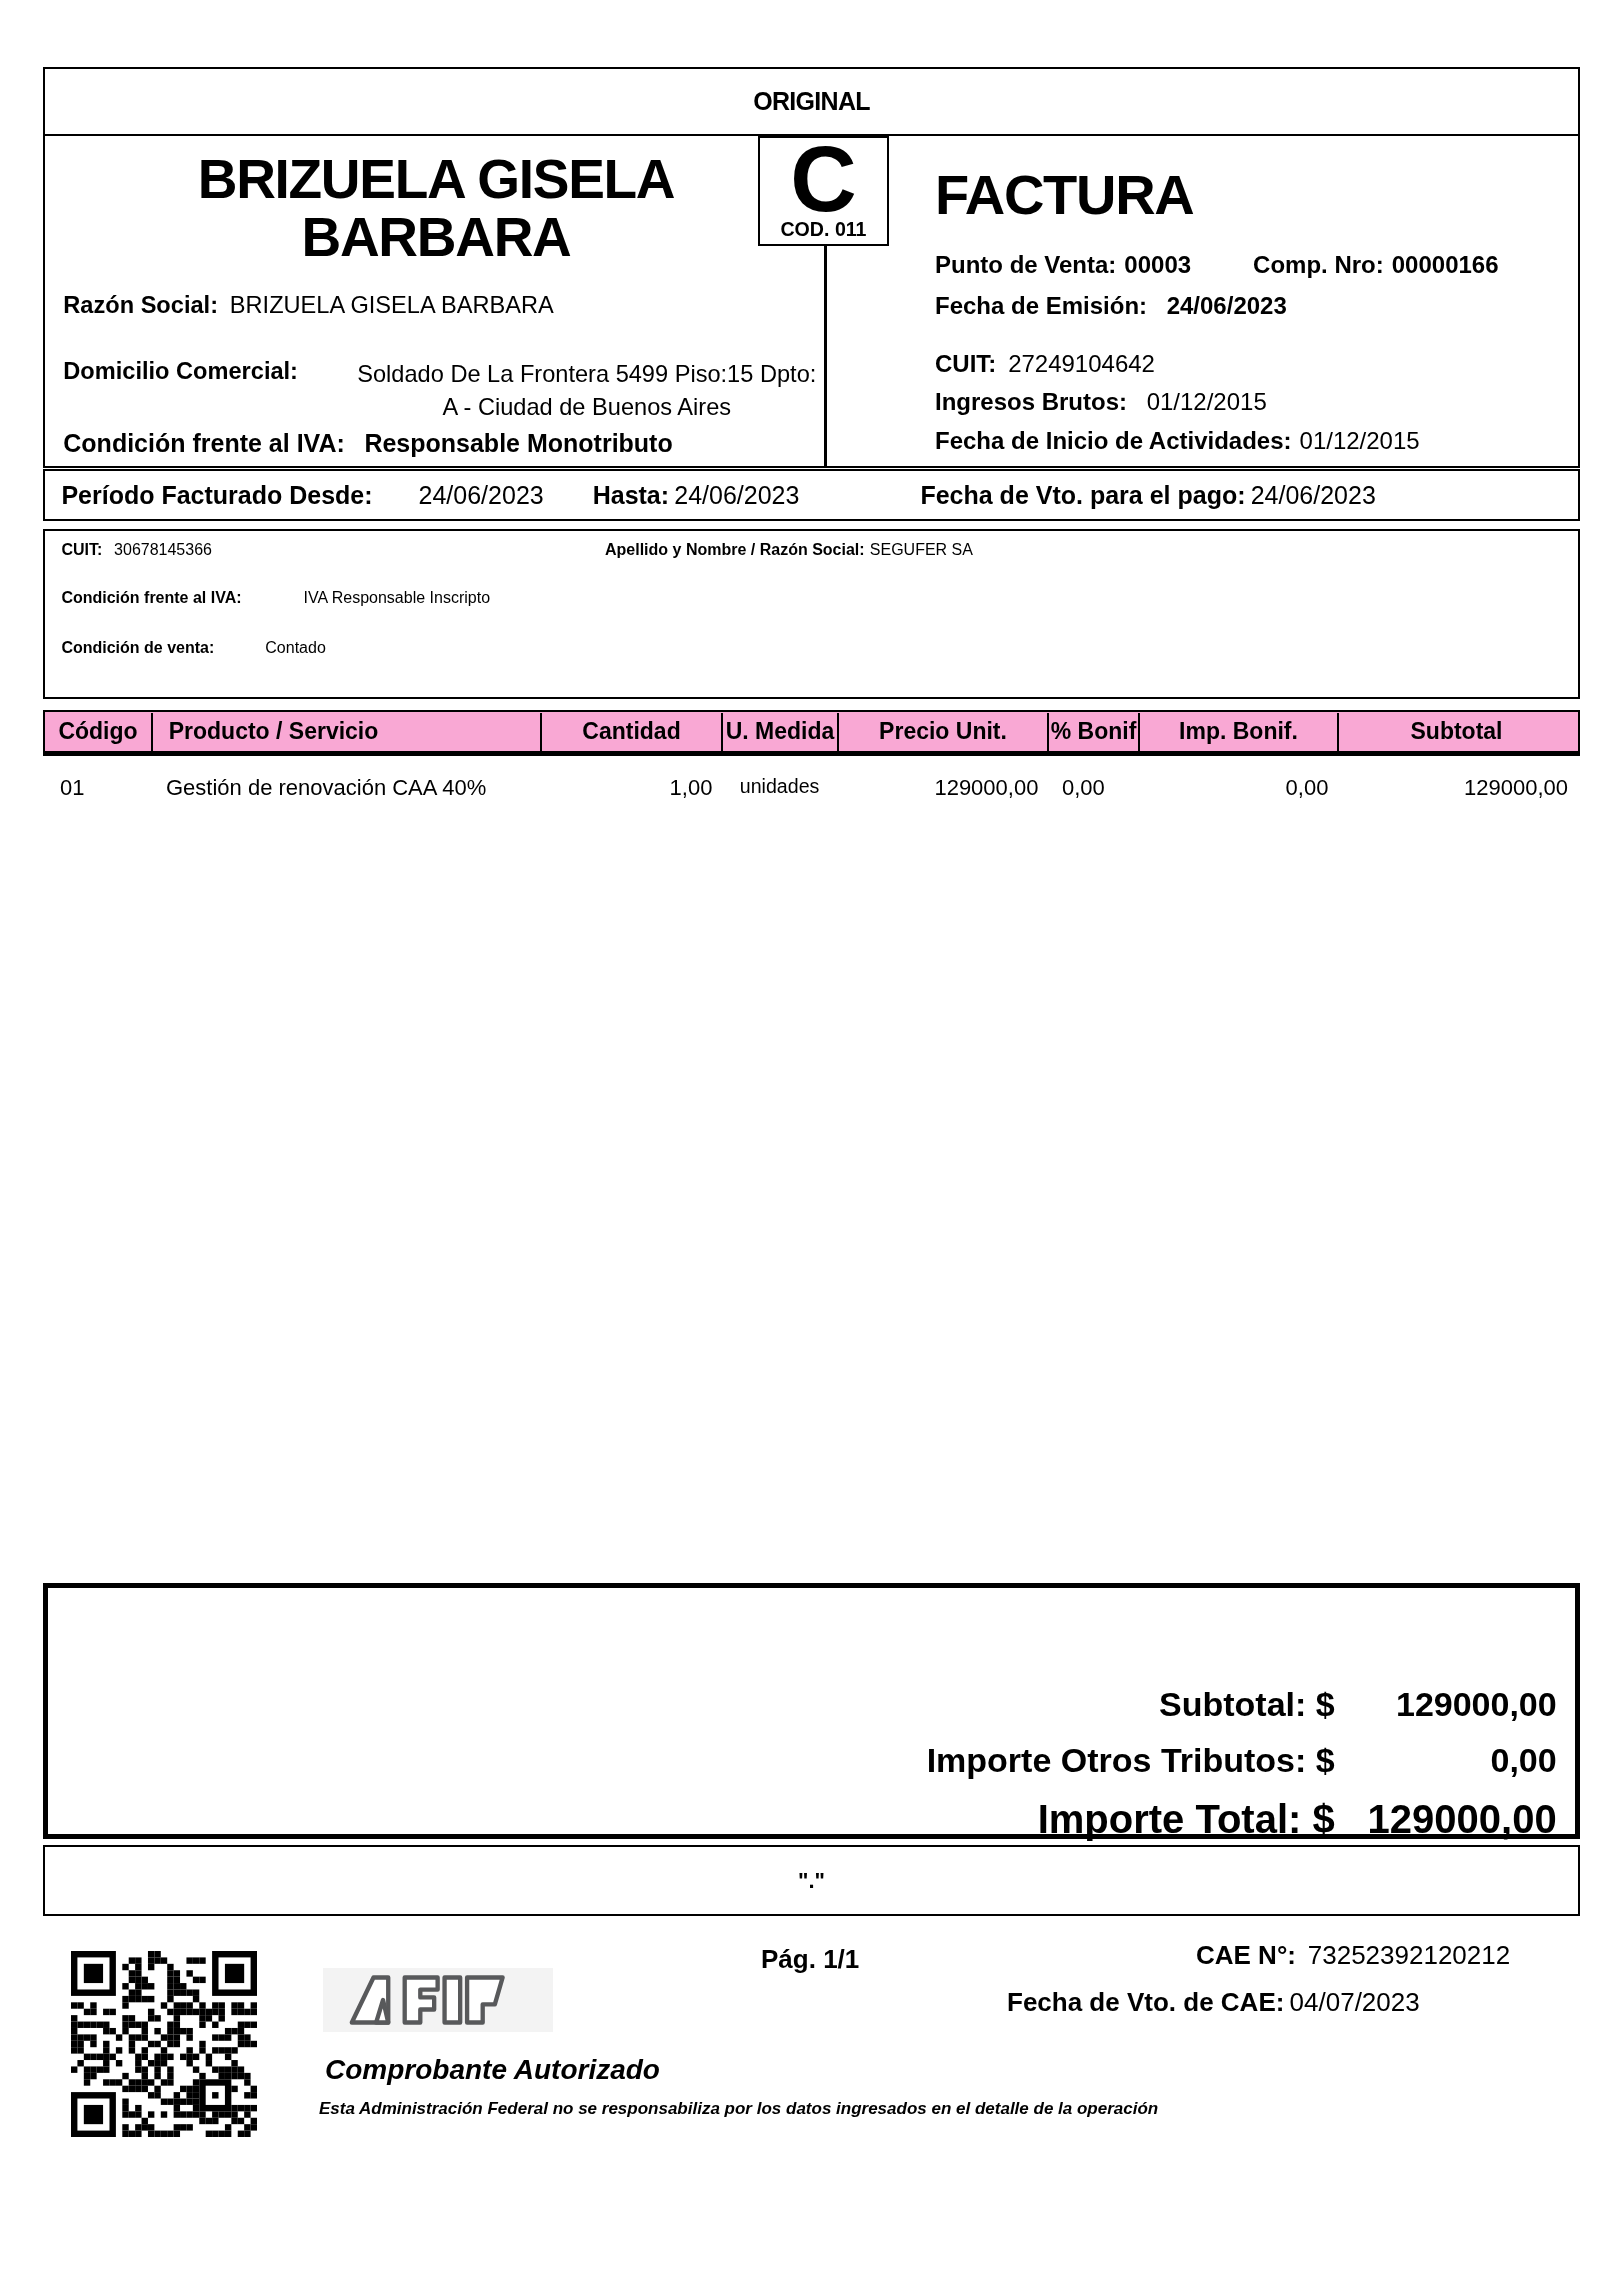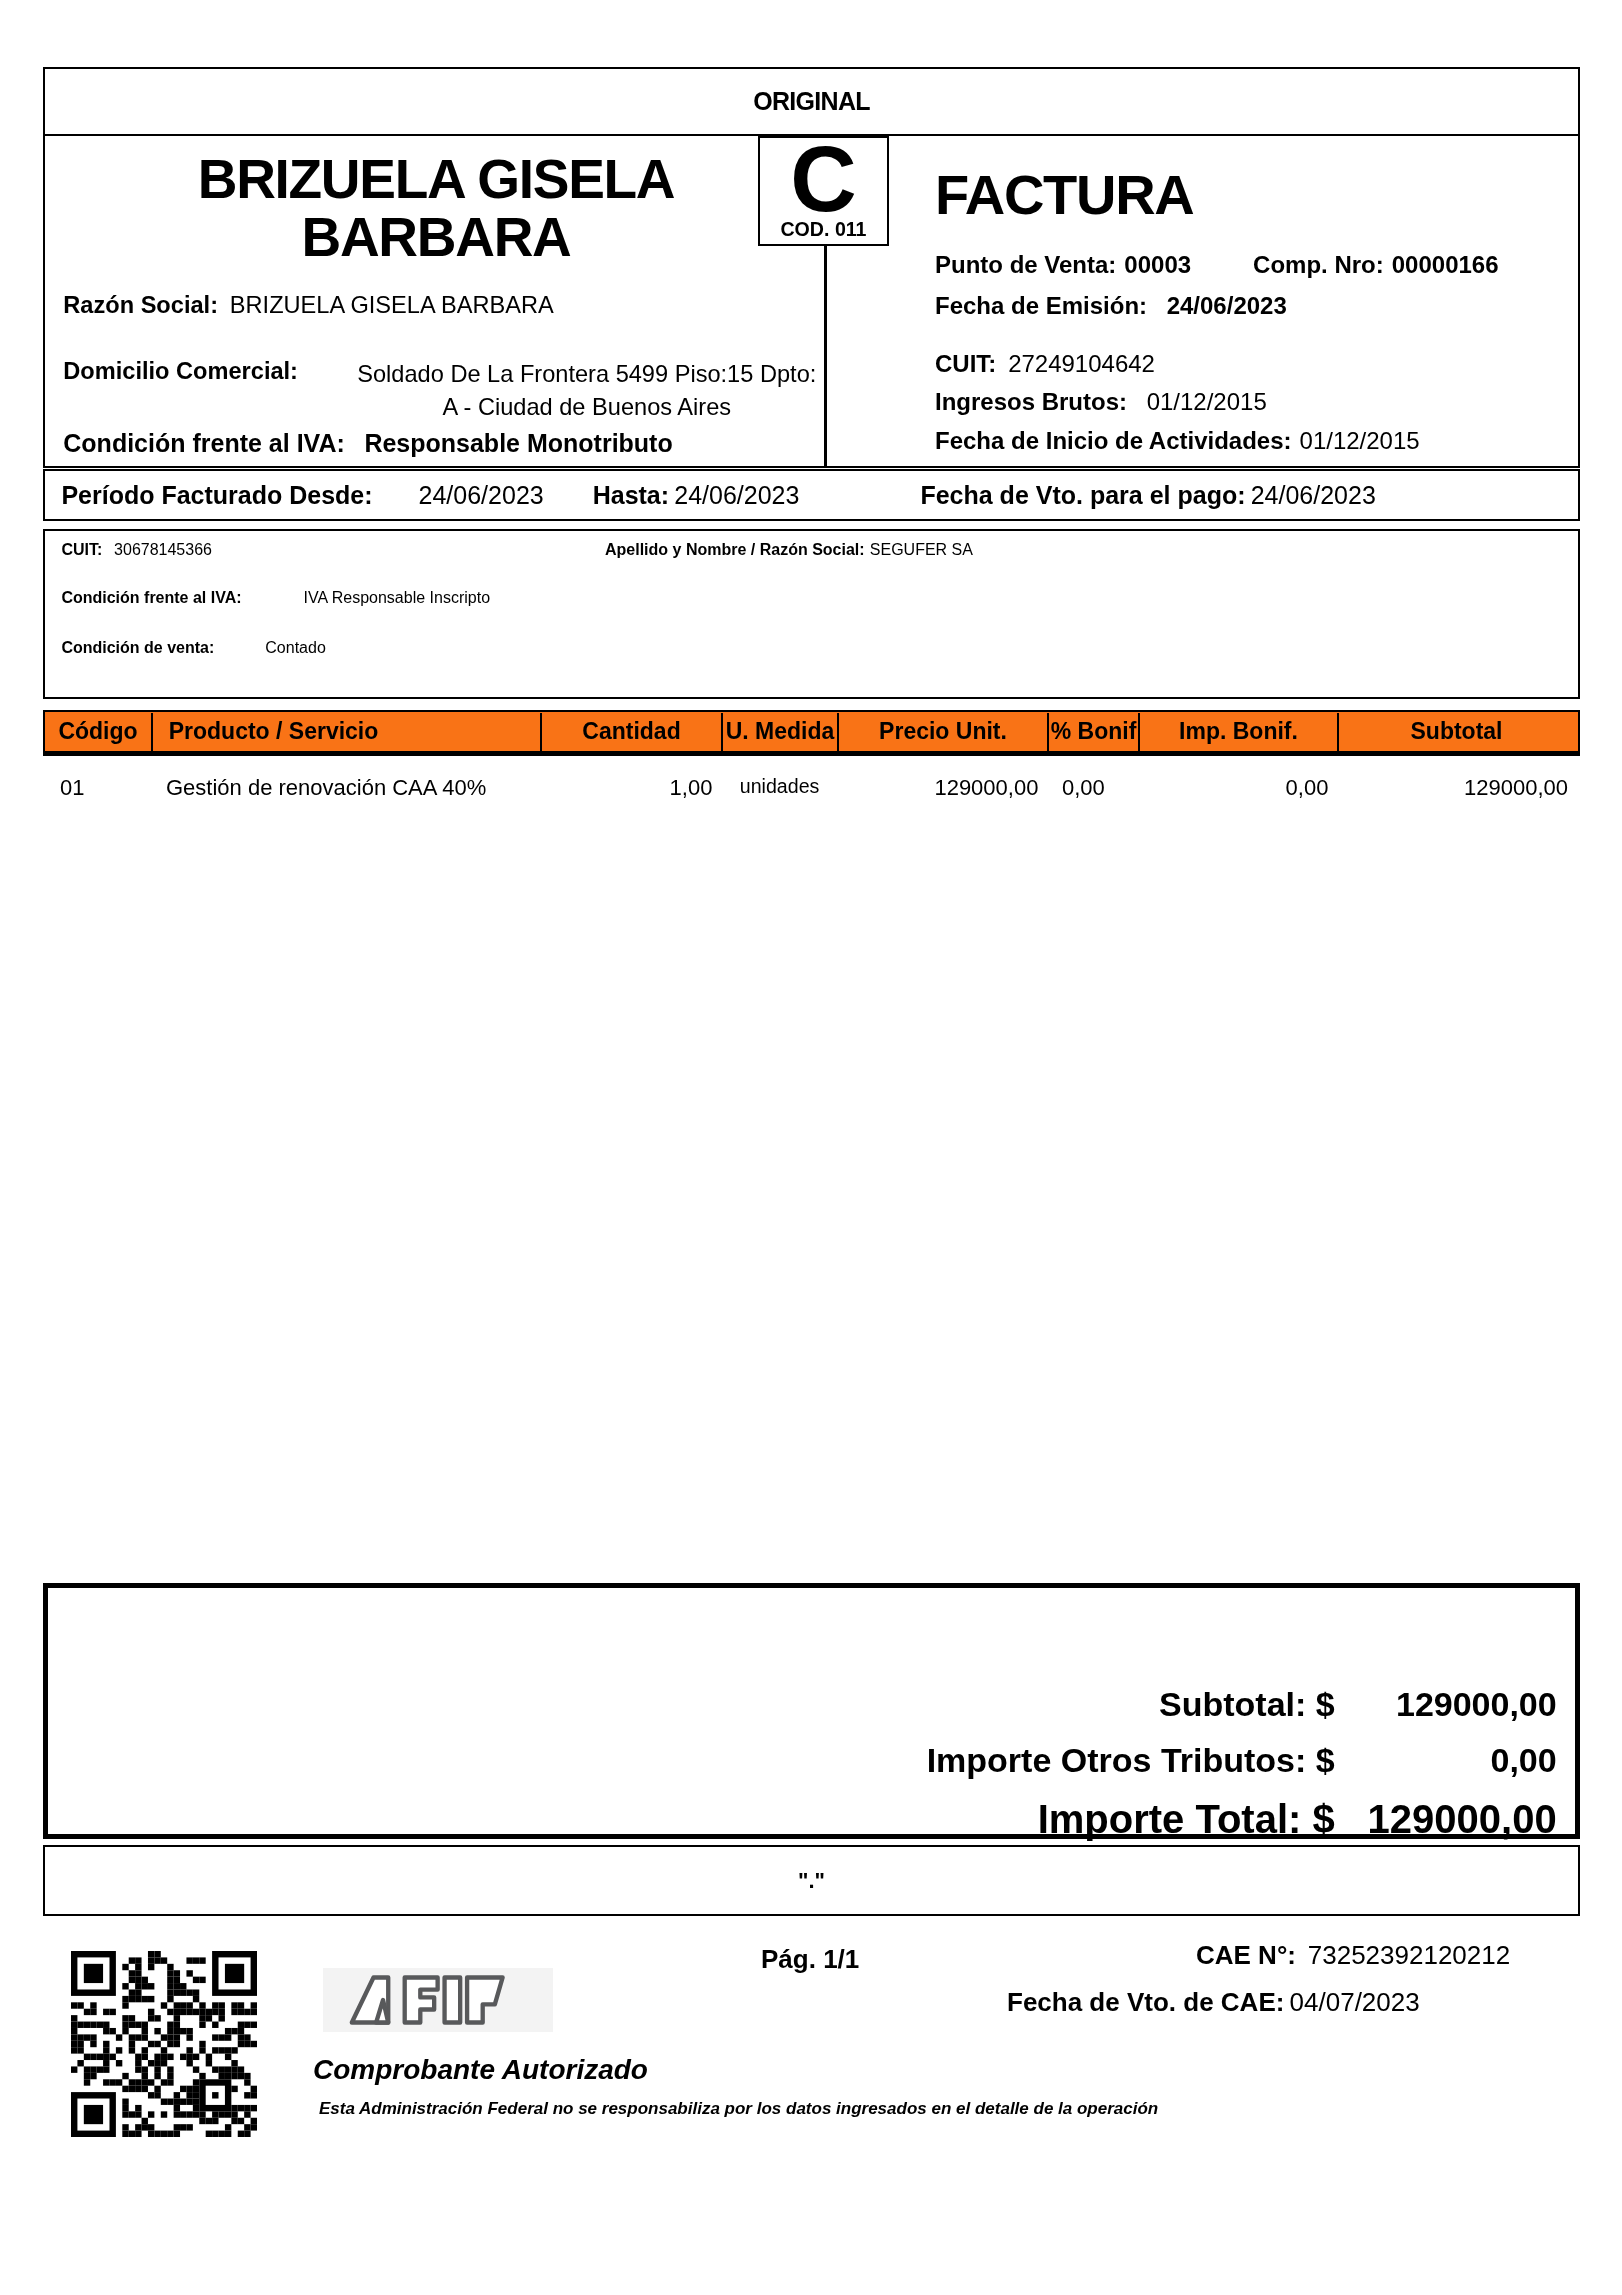--- a/index.html
+++ b/index.html
@@ -56,21 +56,21 @@
   
   .customer-box {
     position:absolute; left:43px; top:529px; width:1537px; height:170px;
     border:2.6px solid #000; font-size:16px;
   }
   .cust-g { position:absolute; white-space:nowrap; }
 
   
   .items-header {
     position:absolute; left:43px; top:710px; width:1537px; height:46px;
-    border:2.6px solid #000; border-bottom:5.2px solid #000; background:#f97316;
+    border:2.6px solid #000; border-bottom:5.2px solid #000; background:#f9a8d4;
     display:grid; grid-template-columns:106px 389px 181px 116px 210px 91px 199px 237px;
     align-items:center; font-size:23px; font-weight:bold;
   }
   .items-header > div { height:38px; display:flex; align-items:center; justify-content:center; }
   .items-header > div + div { border-left:2.6px solid #000; }
   .items-header .h-prod { justify-content:flex-start; padding-left:15.7px; }
   .items-row {
     position:absolute; left:43px; top:761px; width:1537px; padding:14.4px 2.6px 0 2.6px;
     display:grid; grid-template-columns:106px 389px 181px 116px 210px 91px 199px 237px;
     font-size:22px;
@@ -96,21 +96,21 @@
     border:2.6px solid #000; display:flex; align-items:center; justify-content:center;
     font-size:22px; font-weight:bold;
   }
 
   
   .qr { position:absolute; left:71px; top:1951px; width:186px; height:186px; }
   .qr svg { width:100%; height:100%; }
   .afip-logo { position:absolute; left:323px; top:1968px; width:230px; height:64px;
     background:#f3f3f3; display:flex; align-items:center; justify-content:center; }
   .afip-logo svg { width:209px; height:52px; }
-  .comprobante { position:absolute; left:313px; top:2054px; font-size:28px; font-weight:bold; font-style:italic; }
+  .comprobante { position:absolute; left:325px; top:2054px; font-size:28px; font-weight:bold; font-style:italic; }
   .disclaimer { position:absolute; left:319px; top:2099px; font-size:17px; font-weight:bold; font-style:italic; }
   .pag { position:absolute; left:761px; top:1944px; font-size:26px; font-weight:bold; }
   .cae-line { position:absolute; left:1196px; top:1940px; font-size:26px; white-space:nowrap; }
   .caevto-line { position:absolute; left:1007px; top:1987px; font-size:26px; white-space:nowrap; }
 </style>
 </head>
 <body>
 
 <div class="sheet">
 

